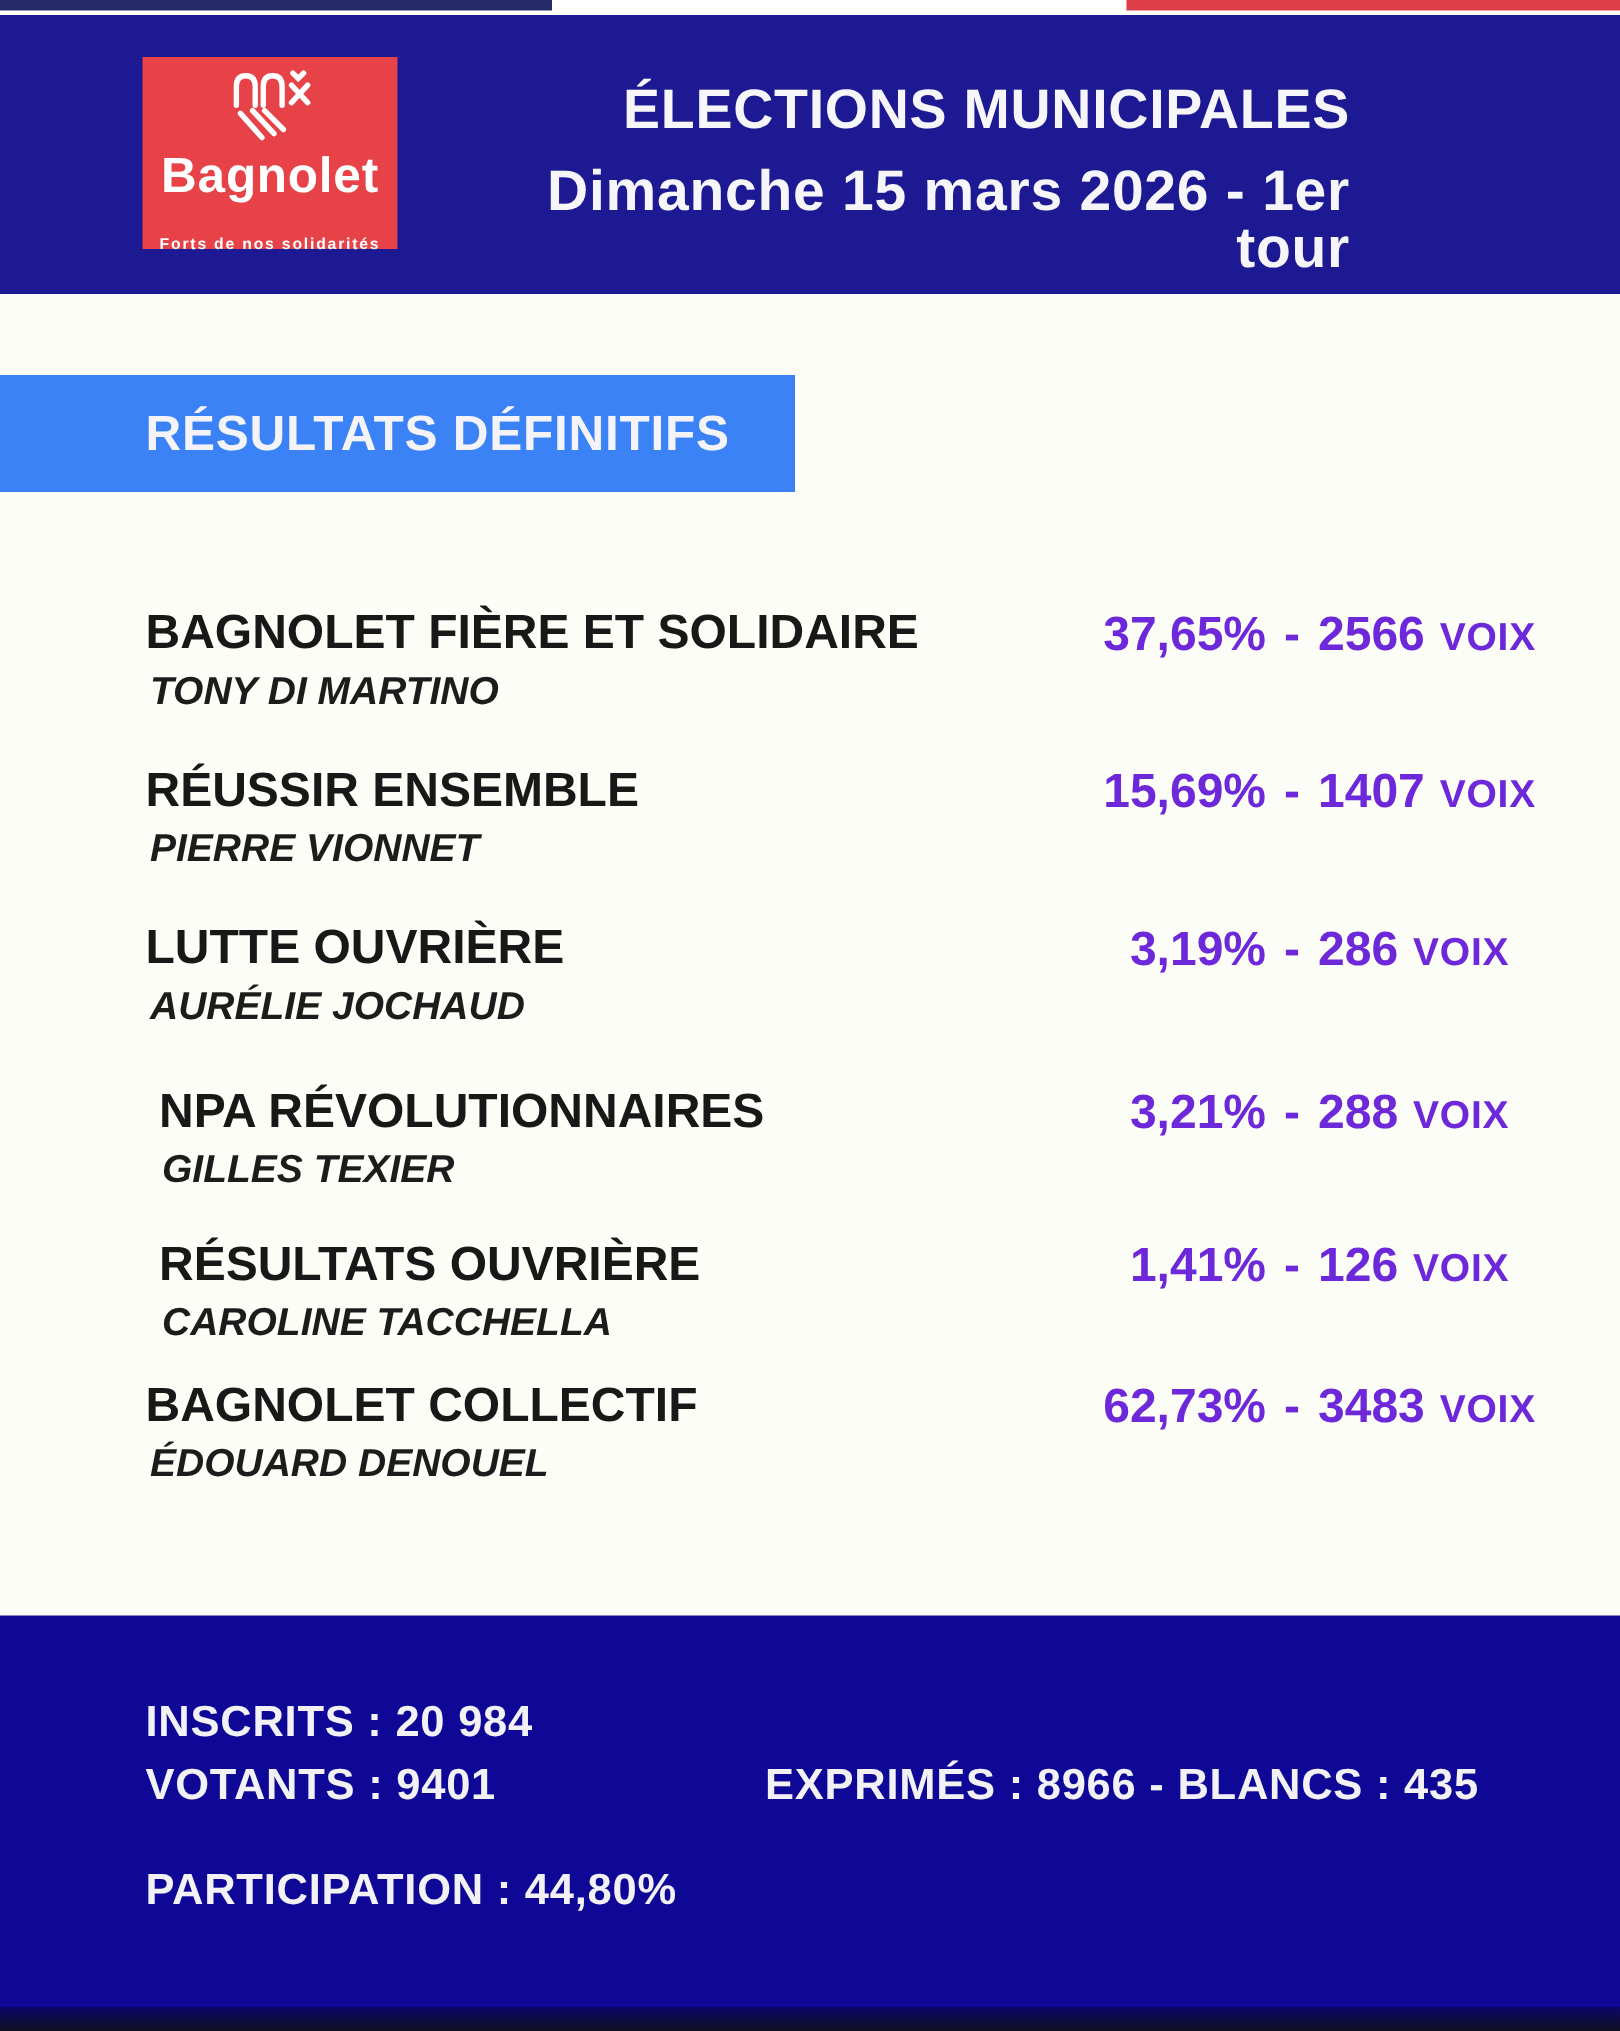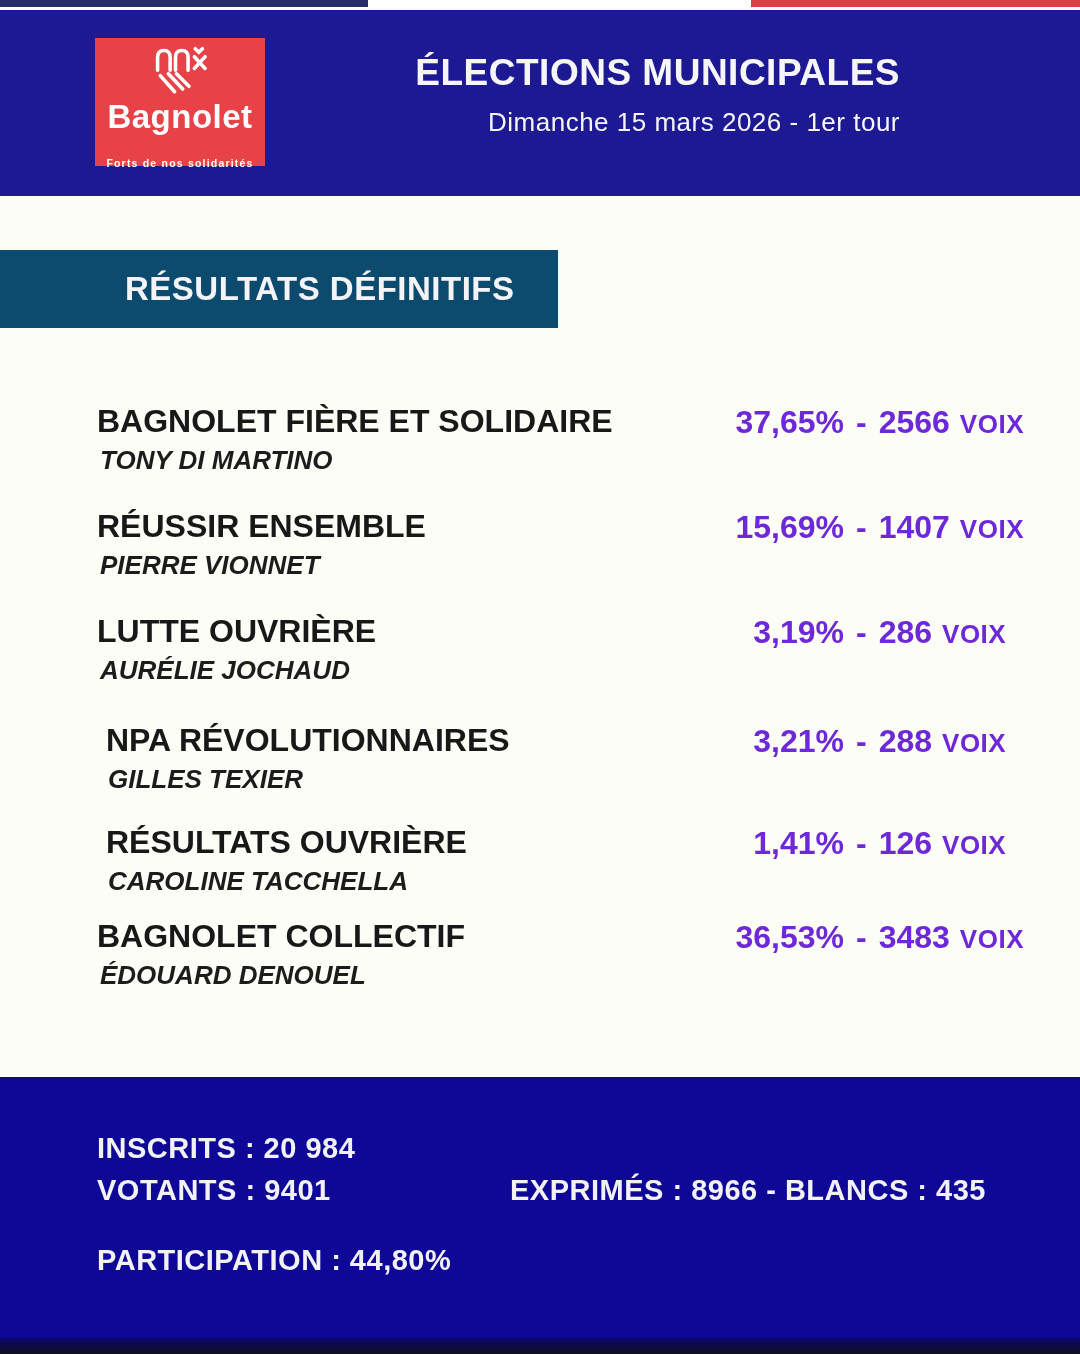--- a/index.html
+++ b/index.html
@@ -17,26 +17,26 @@
   .header{position:absolute;top:10px;left:0;width:1080px;height:186px;background:#1d1992;}
   .logo{
     position:absolute;left:95px;top:28px;width:170px;height:128px;background:#e64247;
     display:flex;flex-direction:column;align-items:center;justify-content:flex-start;text-align:center;
   }
   .logo-emblem{margin-top:8px;height:56px;display:flex;align-items:center;justify-content:center;}
   .logo-city{color:#ffffff;font-size:33px;font-weight:bold;line-height:1;margin-top:2px;letter-spacing:.5px;}
   .logo-tagline{color:#ffffff;font-size:10.5px;font-weight:bold;letter-spacing:1.2px;margin-top:24px;white-space:nowrap;}
   .header-titles{position:absolute;left:280px;top:44px;width:620px;text-align:right;color:#f6f6fa;}
   .header-title{font-size:37px;font-weight:bold;letter-spacing:.5px;line-height:1;}
-  .header-subtitle{font-size:26px;font-weight:normal;letter-spacing:.5px;line-height:1;margin-top:18px;}
+  .header-subtitle{font-size:38px;font-weight:bold;letter-spacing:.5px;line-height:1;margin-top:18px;}
 
   
   .banner{
-    position:absolute;top:250px;left:0;width:530px;height:78px;background:#0c4a6e;
-    display:flex;align-items:center;padding-left:28px;
+    position:absolute;top:250px;left:0;width:530px;height:78px;background:#3b82f6;
+    display:flex;align-items:center;
   }
   .banner-label{color:#f4f4f8;font-size:33px;font-weight:bold;letter-spacing:.5px;padding-left:97px;}
 
   
   .result-row{position:absolute;left:0;width:1080px;}
   .row-1{top:403px;} .row-2{top:508px;} .row-3{top:613px;}
   .row-4{top:722px;} .row-5{top:824px;} .row-6{top:918px;}
   .list-name{position:absolute;left:97px;top:0;font-size:32px;font-weight:bold;white-space:nowrap;color:#181818;}
   .row-4 .list-name,.row-5 .list-name{left:106px;}
   .candidate-name{position:absolute;left:100px;top:42px;font-size:26px;font-weight:bold;font-style:italic;white-space:nowrap;color:#1c1c1c;}
@@ -149,21 +149,21 @@
       <span class="dash">-</span>
       <span class="votes">126</span>
       <span class="voix">VOIX</span>
     </div>
   </div>
 
   <div class="result-row row-6">
     <div class="list-name">BAGNOLET COLLECTIF</div>
     <div class="candidate-name">ÉDOUARD DENOUEL</div>
     <div class="result-figures">
-      <span class="pct">36,53%</span>
+      <span class="pct">62,73%</span>
       <span class="dash">-</span>
       <span class="votes">3483</span>
       <span class="voix">VOIX</span>
     </div>
   </div>
 
   <div class="footer">
     <div class="stat stat-inscrits">INSCRITS : 20 984</div>
     <div class="stat stat-votants">VOTANTS : 9401</div>
     <div class="stat stat-exprimes">EXPRIMÉS : 8966 - BLANCS : 435</div>

